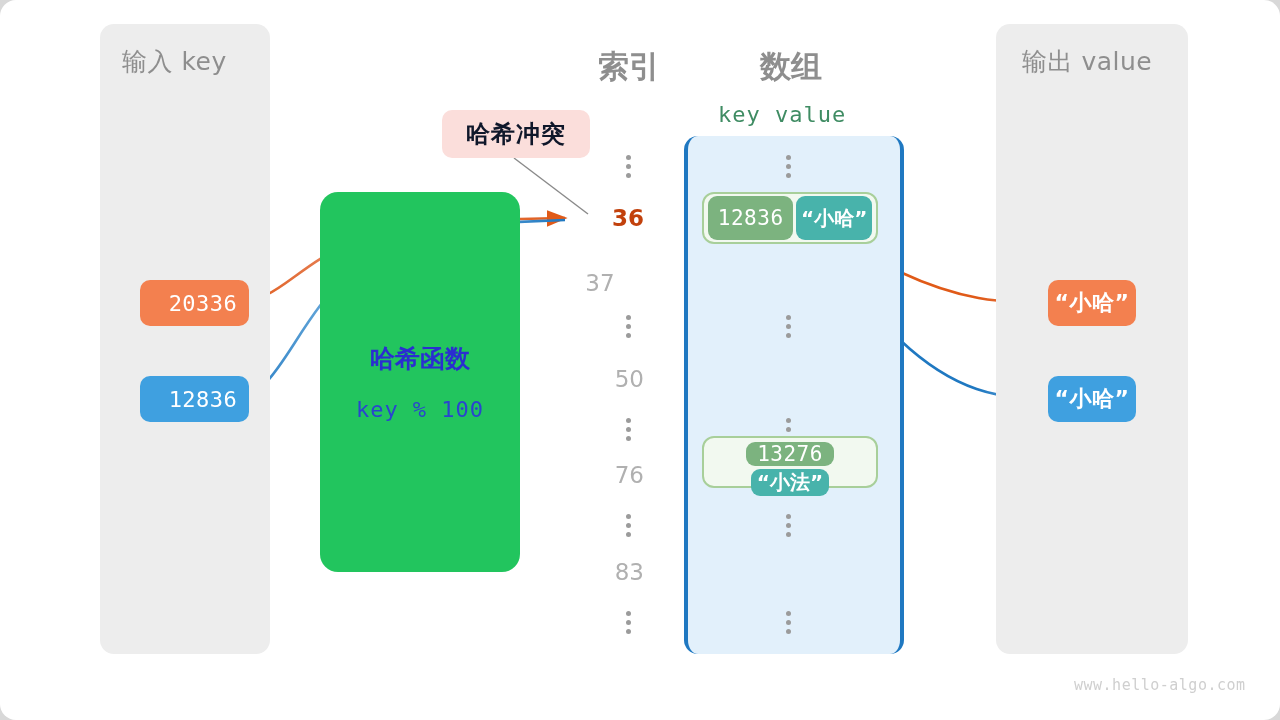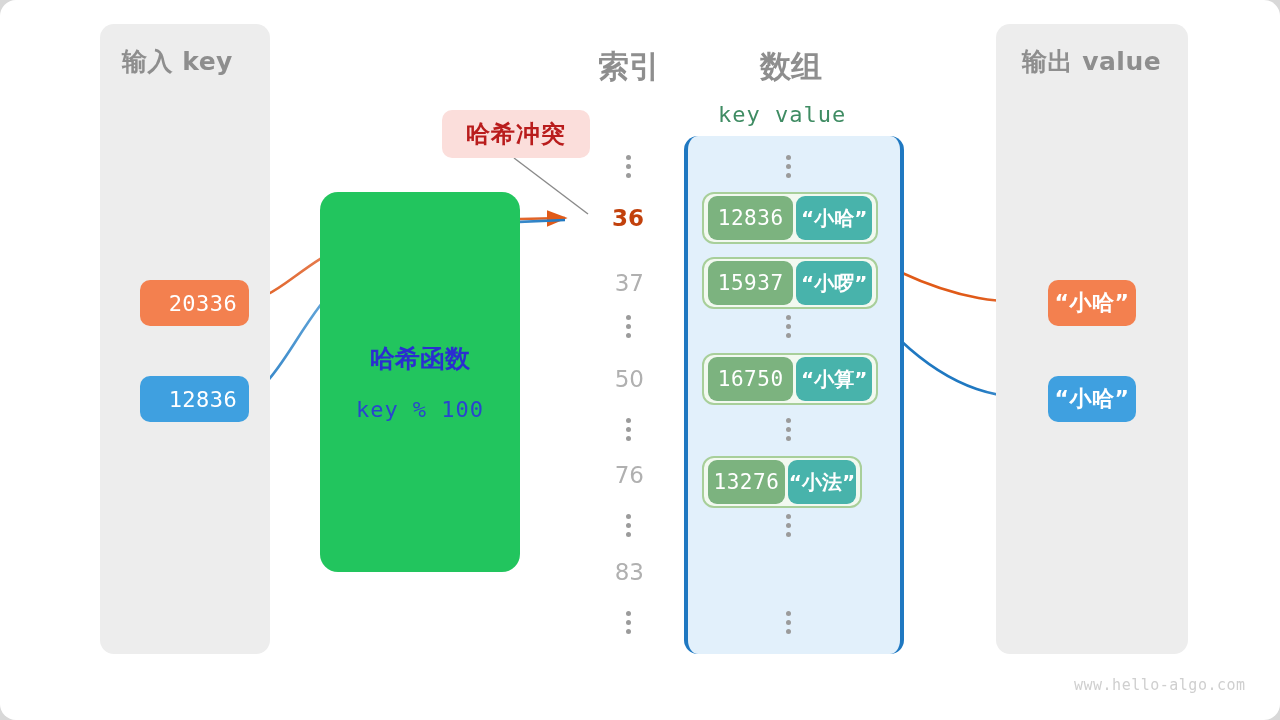--- a/index.html
+++ b/index.html
@@ -21,21 +21,21 @@
     inset: 0;
   }
   .panel {
     position: absolute;
     background: #ededed;
     border-radius: 14px;
   }
   .panel-title {
     position: absolute;
     font-size: 25px;
-    font-weight: bold;
+    font-weight: normal;
     color: #8e8e8e;
     white-space: nowrap;
     letter-spacing: 0.5px;
   }
   .col-head {
     position: absolute;
     font-size: 31px;
     font-weight: bold;
     color: #8e8e8e;
     white-space: nowrap;
@@ -159,21 +159,21 @@
   }
   .collision {
     position: absolute;
     background: #fbdedb;
     border-radius: 10px;
     display: flex;
     align-items: center;
     justify-content: center;
     font-size: 24px;
     font-weight: bold;
-    color: #b91c1c;
+    color: #0f172a;
     letter-spacing: 1px;
   }
   .watermark {
     position: absolute;
     font-family: "DejaVu Sans Mono", "Liberation Mono", monospace;
     font-size: 15px;
     color: #cfcfcf;
     letter-spacing: 0.5px;
     white-space: nowrap;
   }
@@ -266,29 +266,21 @@
   <div class="ellipsis" style="left:780px; top:611px;">
       <i></i>
       <i></i>
       <i></i>
     </div>
 
   <div class="entry" style="left:702px; top:192px; width:176px; height:52px;">
     <div class="k">12836</div>
     <div class="v">“小哈”</div>
   </div>
-  <div class="entry" style="left:702px; top:257px; width:176px; height:52px;">
-    <div class="k">15937</div>
-    <div class="v">“小啰”</div>
-  </div>
-  <div class="entry" style="left:702px; top:353px; width:176px; height:52px;">
-    <div class="k">16750</div>
-    <div class="v">“小算”</div>
-  </div>
-  <div class="entry" style="left:702px; top:456px; width:160px; height:52px;">
+  <div class="entry" style="left:702px; top:436px; width:176px; height:52px;flex-direction:column;">
     <div class="k">13276</div>
     <div class="v">“小法”</div>
   </div>
 
   <div class="ellipsis" style="left:620px; top:155px;">
       <i></i>
       <i></i>
       <i></i>
     </div>
   <div class="ellipsis" style="left:620px; top:315px;">
@@ -306,21 +298,21 @@
       <i></i>
       <i></i>
     </div>
   <div class="ellipsis" style="left:620px; top:611px;">
       <i></i>
       <i></i>
       <i></i>
     </div>
 
   <div class="idx active" style="left:580px; top:205px;">36</div>
-  <div class="idx" style="left:580px; top:270px;">37</div>
+  <div class="idx" style="left:568px; top:270px;text-align:center;">37</div>
   <div class="idx" style="left:580px; top:366px;">50</div>
   <div class="idx" style="left:580px; top:462px;">76</div>
   <div class="idx" style="left:580px; top:559px;">83</div>
 
   <div class="hash-box" style="left:320px; top:192px; width:200px; height:380px;">
     <div class="hash-title">哈希函数</div>
     <div class="hash-code">key % 100</div>
   </div>
 
   <div class="collision" style="left:442px; top:110px; width:148px; height:48px;">哈希冲突</div>

